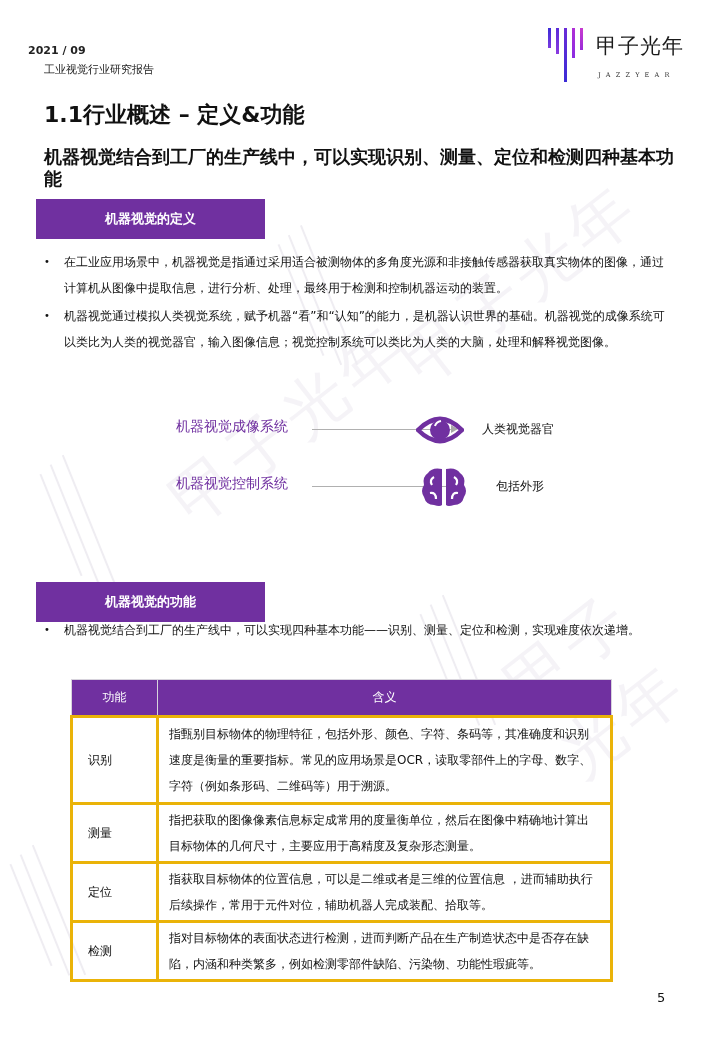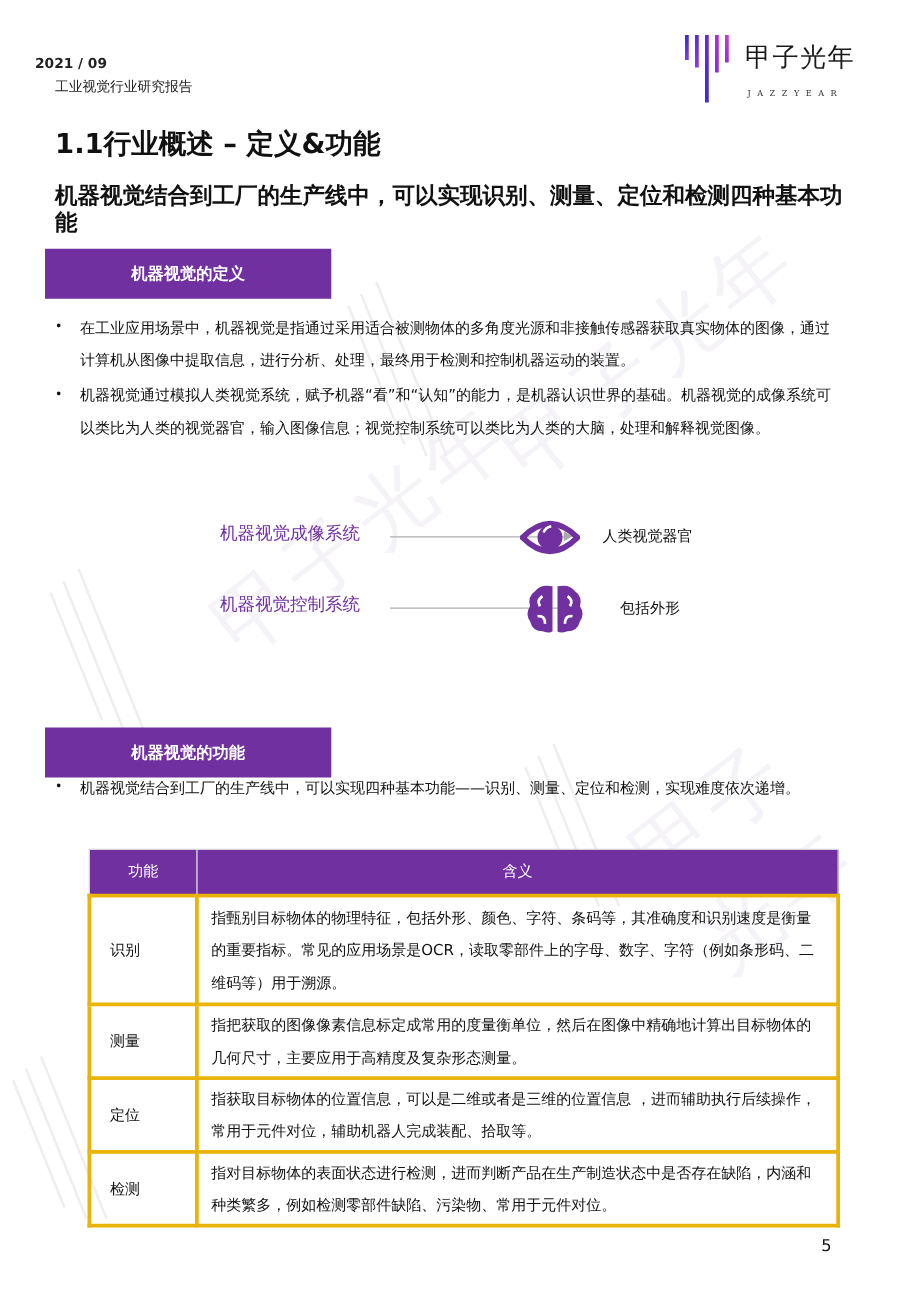--- a/index.html
+++ b/index.html
@@ -27,21 +27,21 @@
   .bullet { display:flex; margin-bottom:2px; }
   .bullet-dot { width:20px; flex:0 0 20px; font-size:10px; }
 
   .diagram-row { position:absolute; left:176px; width:420px; height:40px; }
   .diagram-label { position:absolute; left:0; top:8px; font-size:14px; color:#7030a0; }
   .diagram-arrow { position:absolute; left:136px; top:19px; width:142px; height:1px; background:#b0b0b0; }
   .diagram-arrow::after { content:""; position:absolute; right:-4px; top:-4px; border-left:7px solid #a8a8a8; border-top:4.5px solid transparent; border-bottom:4.5px solid transparent; }
   .diagram-icon { position:absolute; left:240px; top:0; width:48px; height:40px; }
   .diagram-target { position:absolute; top:11px; font-size:12px; color:#111; }
 
-  table.func { position:absolute; left:70px; top:679px; width:602px; border-collapse:collapse; font-size:12px; }
+  table.func { position:absolute; left:70px; top:679px; width:543px; border-collapse:collapse; font-size:12px; }
   table.func th { background:#7030a0; color:#fff; font-weight:normal; height:33px; border:1px solid #d7d3dc; font-size:12px; }
   table.func td { border:3px solid #eab308; vertical-align:middle; line-height:26px; }
   table.func td.fn { text-align:left; width:67px;padding-left:15px; }
   table.func td.desc { padding:2px 10px 2px 10px; }
 
   .page-num { position:absolute; left:657px; top:990px; font-size:13px; color:#111; }
 </style>
 </head>
 <body>
 
@@ -149,18 +149,18 @@
     <tr style="height:57px;">
       <td class="fn">测量</td>
       <td class="desc">指把获取的图像像素信息标定成常用的度量衡单位，然后在图像中精确地计算出目标物体的几何尺寸，主要应用于高精度及复杂形态测量。</td>
     </tr>
     <tr style="height:57px;">
       <td class="fn">定位</td>
       <td class="desc">指获取目标物体的位置信息，可以是二维或者是三维的位置信息 ，进而辅助执行后续操作，常用于元件对位，辅助机器人完成装配、拾取等。</td>
     </tr>
     <tr style="height:57px;">
       <td class="fn">检测</td>
-      <td class="desc">指对目标物体的表面状态进行检测，进而判断产品在生产制造状态中是否存在缺陷，内涵和种类繁多，例如检测零部件缺陷、污染物、常用于元件对位。</td>
+      <td class="desc">指对目标物体的表面状态进行检测，进而判断产品在生产制造状态中是否存在缺陷，内涵和种类繁多，例如检测零部件缺陷、污染物、功能性瑕疵等。</td>
     </tr>
   </tbody>
 </table>
 
 <div class="page-num">5</div>
 
 </body></html>

